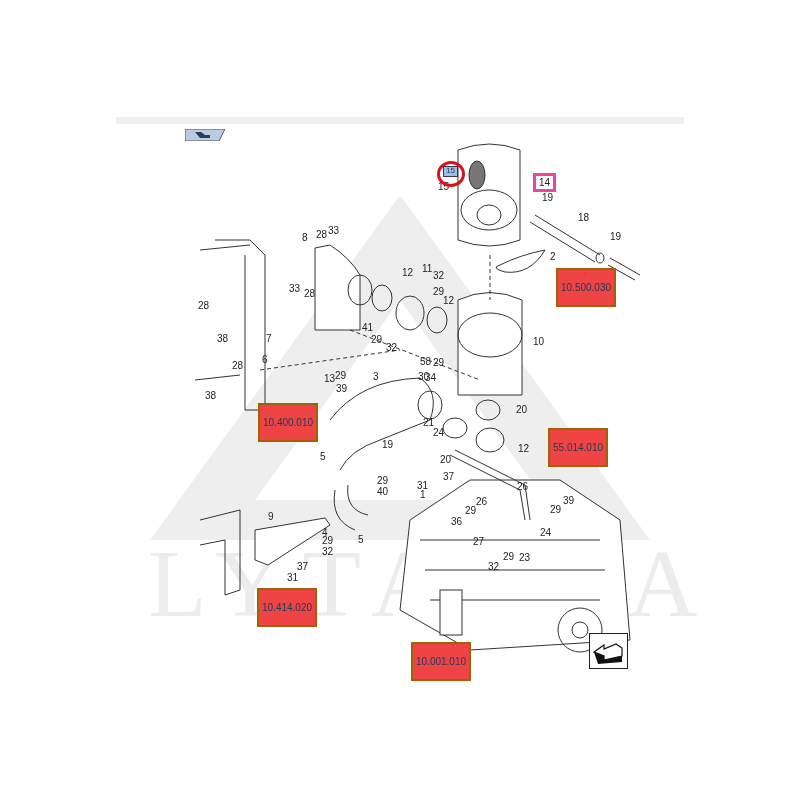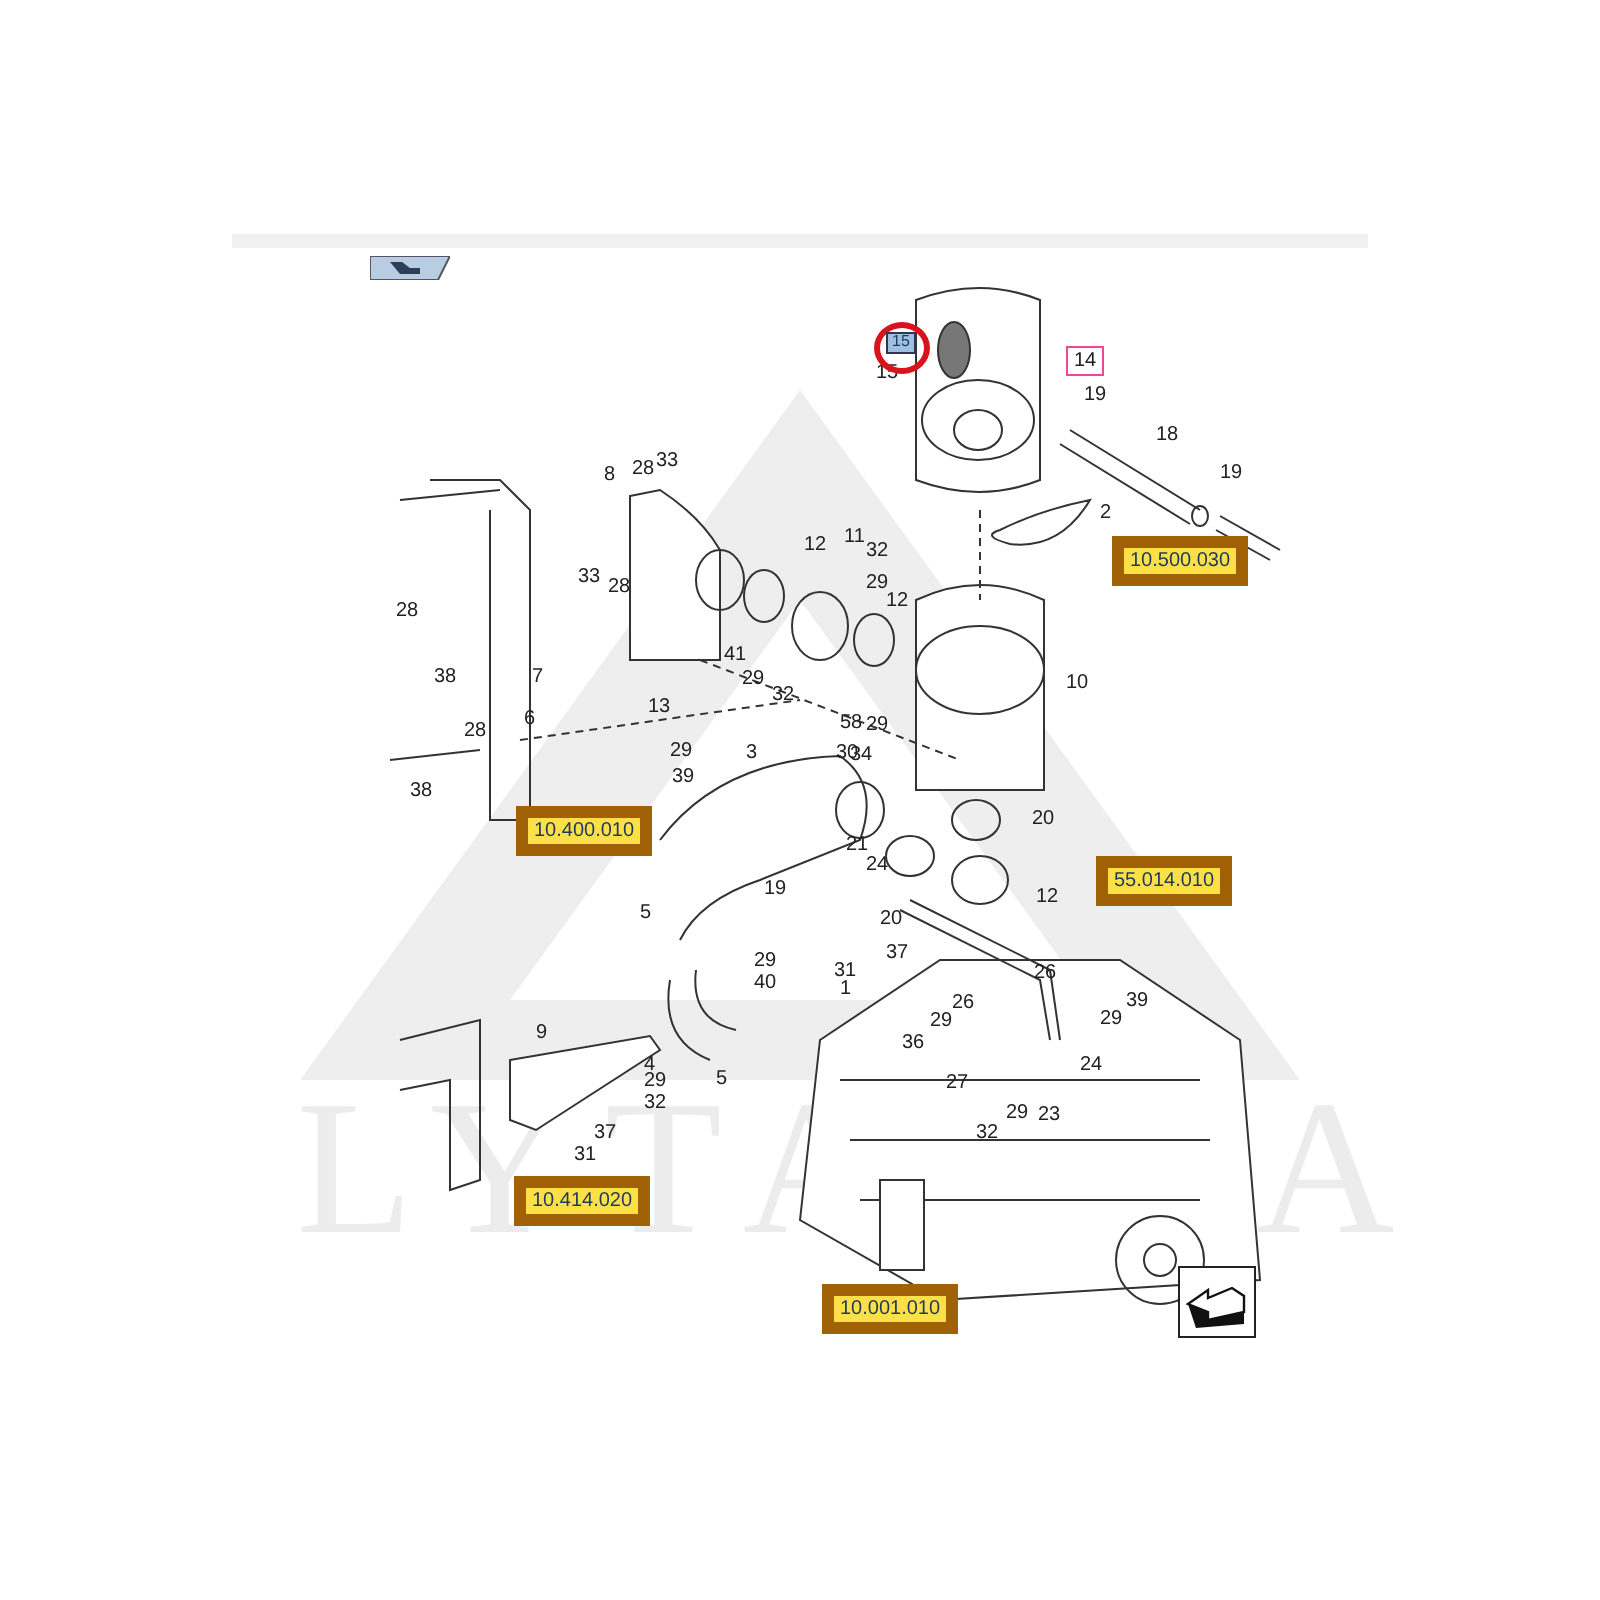--- a/index.html
+++ b/index.html
@@ -5,23 +5,23 @@
   html, body { margin:0; padding:0; background:#ffffff; }
   body { width:800px; height:800px; position:relative; overflow:hidden;
          font-family:"Liberation Sans", sans-serif; }
   .topbar { position:absolute; left:116px; top:117px; width:568px; height:7px; background:#f0f0f0; }
   .navtag { position:absolute; left:185px; top:127px; width:40px; height:12px; }
   .watermark { position:absolute; left:0; top:0; width:800px; height:800px; pointer-events:none; }
   .wm-text { position:absolute; left:148px; top:528px; font-family:"Liberation Serif", serif;
              font-size:96px; letter-spacing:18px; color:#ececec; white-space:nowrap; }
   svg.diagram { position:absolute; left:0; top:0; width:800px; height:800px; }
   .callout { position:absolute; font-size:10px; color:#222; line-height:1; white-space:nowrap; }
-  .ref { position:absolute; font-size:10px; color:#1f3a5a; background:#fde047; border:6px solid #a16207;
-         padding:1px 3px; line-height:1.1; white-space:nowrap; }
-  .boxed { position:absolute; font-size:10px; color:#222; border:1px solid #ec4899; background:#fff;
+  .ref { position:absolute; font-size:10px; color:#1f3a5a; background:#ef4444; border:2px solid #a16207;
+         padding:12px 3px; line-height:1.1; white-space:nowrap; }
+  .boxed { position:absolute; font-size:10px; color:#222; border:3px solid #ec4899; background:#fff;
            padding:1px 3px; line-height:1.1; }
   .hl { position:absolute; left:443px; top:166px; font-size:8px; color:#1f3a5a; background:#9fbfe0;
         border:1px solid #335; padding:0 2px; line-height:1.1; }
   .hl-ring { position:absolute; left:437px; top:161px; width:22px; height:20px; border:3px solid #d9121b;
              border-radius:50%; }
   .navarrow { position:absolute; left:589px; top:633px; width:37px; height:34px; border:1.5px solid #222; background:#fff; }
 </style>
 </head>
 <body>
 
@@ -112,21 +112,21 @@
 <div class="callout" style="left:304px;top:289px">28</div>
 <div class="callout" style="left:289px;top:284px">33</div>
 <div class="callout" style="left:198px;top:301px">28</div>
 <div class="callout" style="left:266px;top:334px">7</div>
 <div class="callout" style="left:362px;top:323px">41</div>
 <div class="callout" style="left:371px;top:335px">29</div>
 <div class="callout" style="left:386px;top:343px">32</div>
 <div class="callout" style="left:533px;top:337px">10</div>
 <div class="callout" style="left:217px;top:334px">38</div>
 <div class="callout" style="left:262px;top:355px">6</div>
-<div class="callout" style="left:324px;top:349px">13</div>
+<div class="callout" style="left:324px;top:374px">13</div>
 <div class="callout" style="left:425px;top:373px">34</div>
 <div class="callout" style="left:433px;top:358px">29</div>
 <div class="callout" style="left:420px;top:357px">58</div>
 <div class="callout" style="left:335px;top:371px">29</div>
 <div class="callout" style="left:418px;top:372px">30</div>
 <div class="callout" style="left:336px;top:384px">39</div>
 <div class="callout" style="left:373px;top:372px">3</div>
 <div class="callout" style="left:232px;top:361px">28</div>
 <div class="callout" style="left:205px;top:391px">38</div>
 <div class="callout" style="left:516px;top:405px">20</div>

